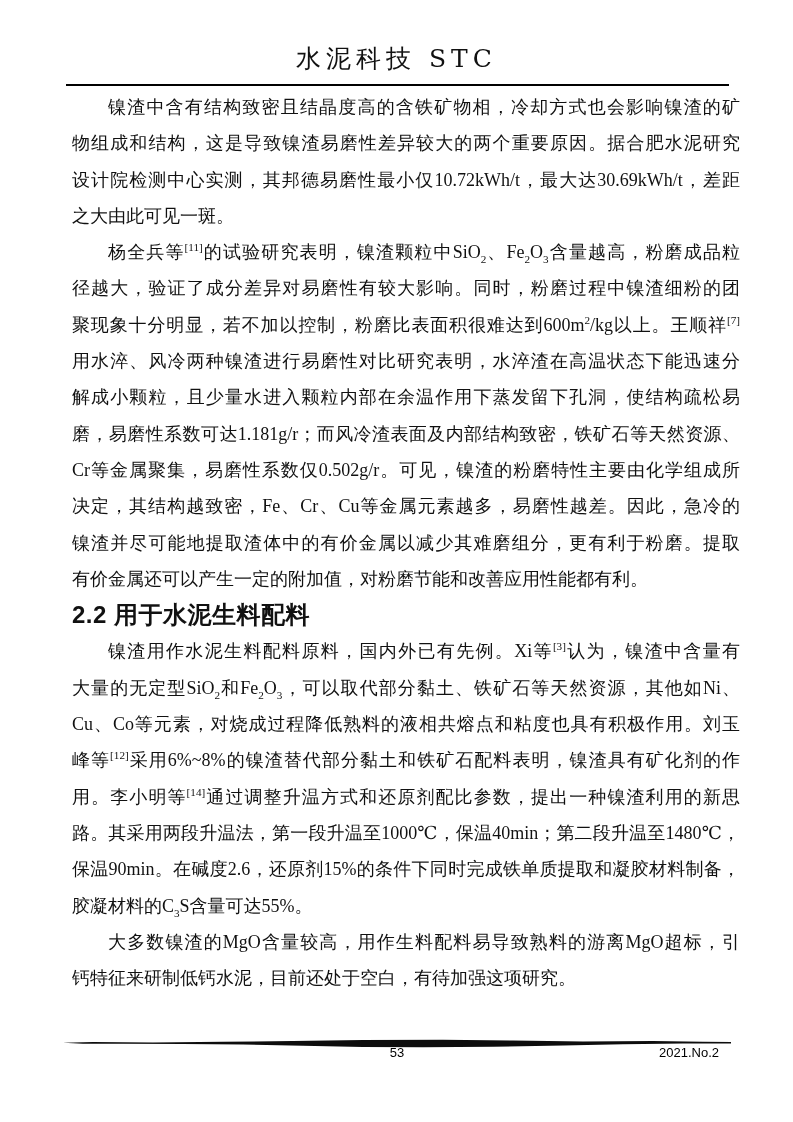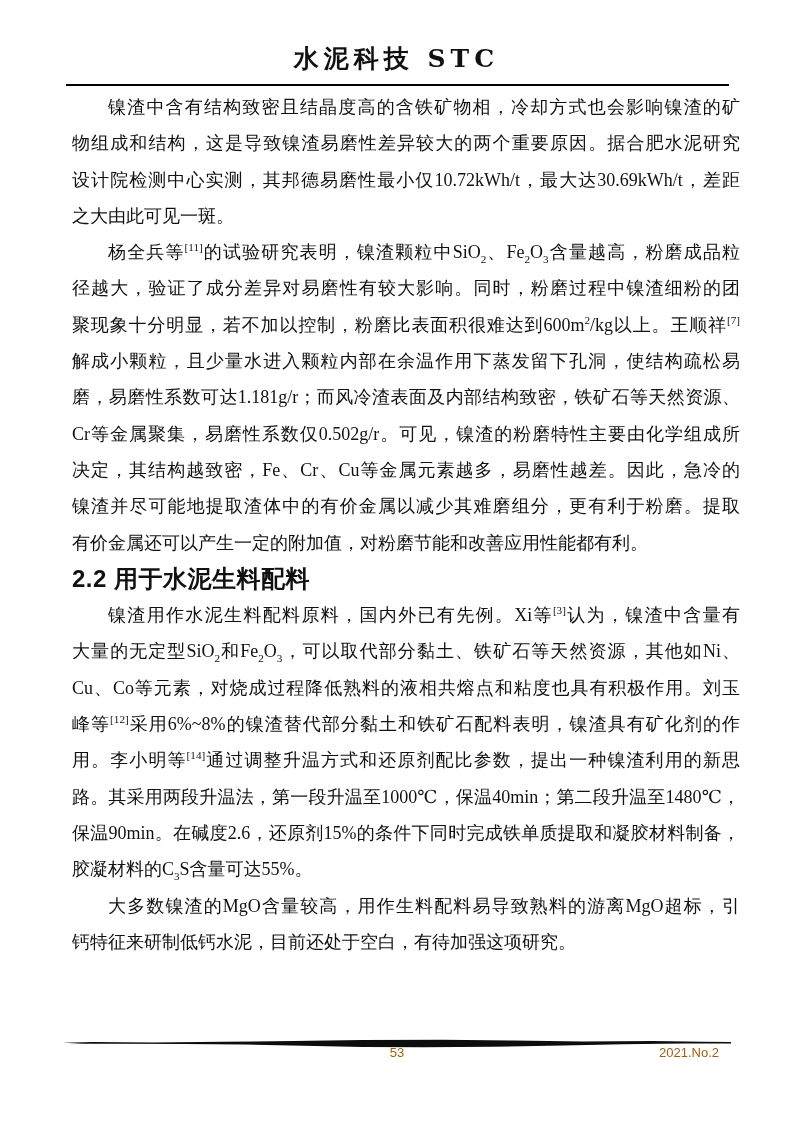--- a/index.html
+++ b/index.html
@@ -10,21 +10,21 @@
     background:#ffffff;
     overflow:hidden;
     font-family:"Liberation Serif","DejaVu Serif",serif;
     color:#111;
   }
   .journal-header {
     position:absolute; top:42px; left:0; right:0;
     text-align:center;
     font-size:25px;
     letter-spacing:5px;
-    font-weight:700;
+    font-weight:400;
     font-family:"DejaVu Serif","Liberation Serif",serif;
   }
   .header-rule {
     position:absolute; top:84px; left:66px; width:663px; height:2px;
     background:#000;
   }
   .doc-body {
     position:absolute; top:89px; left:72px; width:668px;
   }
   .line {
@@ -47,21 +47,21 @@
     font-weight:bold;
     font-family:"Liberation Sans","DejaVu Sans",sans-serif;
     letter-spacing:0.5px;
   }
   .footer-rule-wrap {
     position:absolute; top:1035px; left:63px; width:668px; height:10px;
   }
   .footer-row {
     position:absolute; top:1045px; left:63px; width:668px; height:20px;
     font-family:"Liberation Sans","DejaVu Sans",sans-serif;
-    font-size:13px; color:#a16207;
+    font-size:13px; color:#000000;
   }
   .page-number {
     position:absolute; left:0; right:0; text-align:center;
   }
   .issue-label {
     position:absolute; right:12px; top:0;
   }
 </style>
 </head>
 <body>
@@ -73,20 +73,21 @@
   <div class="header-rule"></div>
 
   <div class="doc-body" id="doc-body">
       <div class="line first">镍渣中含有结构致密且结晶度高的含铁矿物相，冷却方式也会影响镍渣的矿</div>
       <div class="line">物组成和结构，这是导致镍渣易磨性差异较大的两个重要原因。据合肥水泥研究</div>
       <div class="line">设计院检测中心实测，其邦德易磨性最小仅10.72kWh/t，最大达30.69kWh/t，差距</div>
       <div class="line last">之大由此可见一斑。</div>
       <div class="line first">杨全兵等<sup>[11]</sup>的试验研究表明，镍渣颗粒中SiO<sub>2</sub>、Fe<sub>2</sub>O<sub>3</sub>含量越高，粉磨成品粒</div>
       <div class="line">径越大，验证了成分差异对易磨性有较大影响。同时，粉磨过程中镍渣细粉的团</div>
       <div class="line">聚现象十分明显，若不加以控制，粉磨比表面积很难达到600m<sup>2</sup>/kg以上。王顺祥<sup>[7]</sup></div>
+      <div class="line">用水淬、风冷两种镍渣进行易磨性对比研究表明，水淬渣在高温状态下能迅速分</div>
       <div class="line">解成小颗粒，且少量水进入颗粒内部在余温作用下蒸发留下孔洞，使结构疏松易</div>
       <div class="line">磨，易磨性系数可达1.181g/r；而风冷渣表面及内部结构致密，铁矿石等天然资源、</div>
       <div class="line">Cr等金属聚集，易磨性系数仅0.502g/r。可见，镍渣的粉磨特性主要由化学组成所</div>
       <div class="line">决定，其结构越致密，Fe、Cr、Cu等金属元素越多，易磨性越差。因此，急冷的</div>
       <div class="line">镍渣并尽可能地提取渣体中的有价金属以减少其难磨组分，更有利于粉磨。提取</div>
       <div class="line last">有价金属还可以产生一定的附加值，对粉磨节能和改善应用性能都有利。</div>
       <div class="section-heading">2.2 用于水泥生料配料</div>
       <div class="line first">镍渣用作水泥生料配料原料，国内外已有先例。Xi等<sup>[3]</sup>认为，镍渣中含量有</div>
       <div class="line">大量的无定型SiO<sub>2</sub>和Fe<sub>2</sub>O<sub>3</sub>，可以取代部分黏土、铁矿石等天然资源，其他如Ni、</div>
       <div class="line">Cu、Co等元素，对烧成过程降低熟料的液相共熔点和粘度也具有积极作用。刘玉</div>

